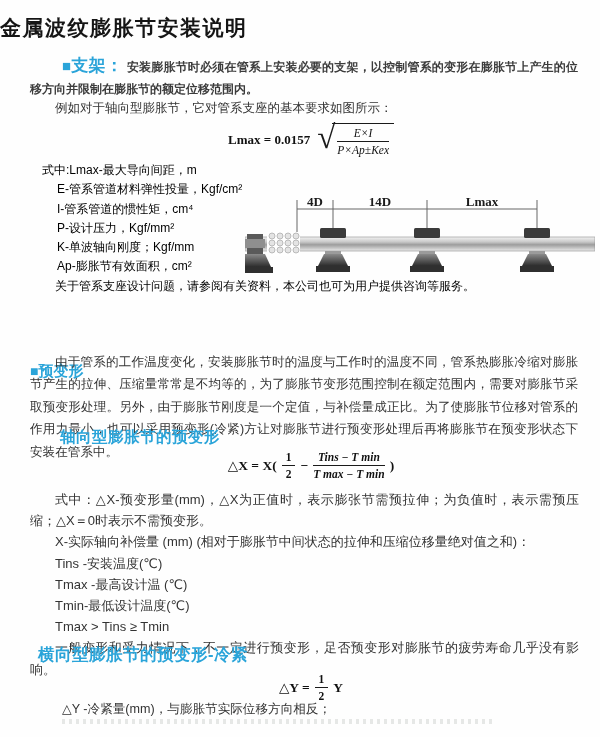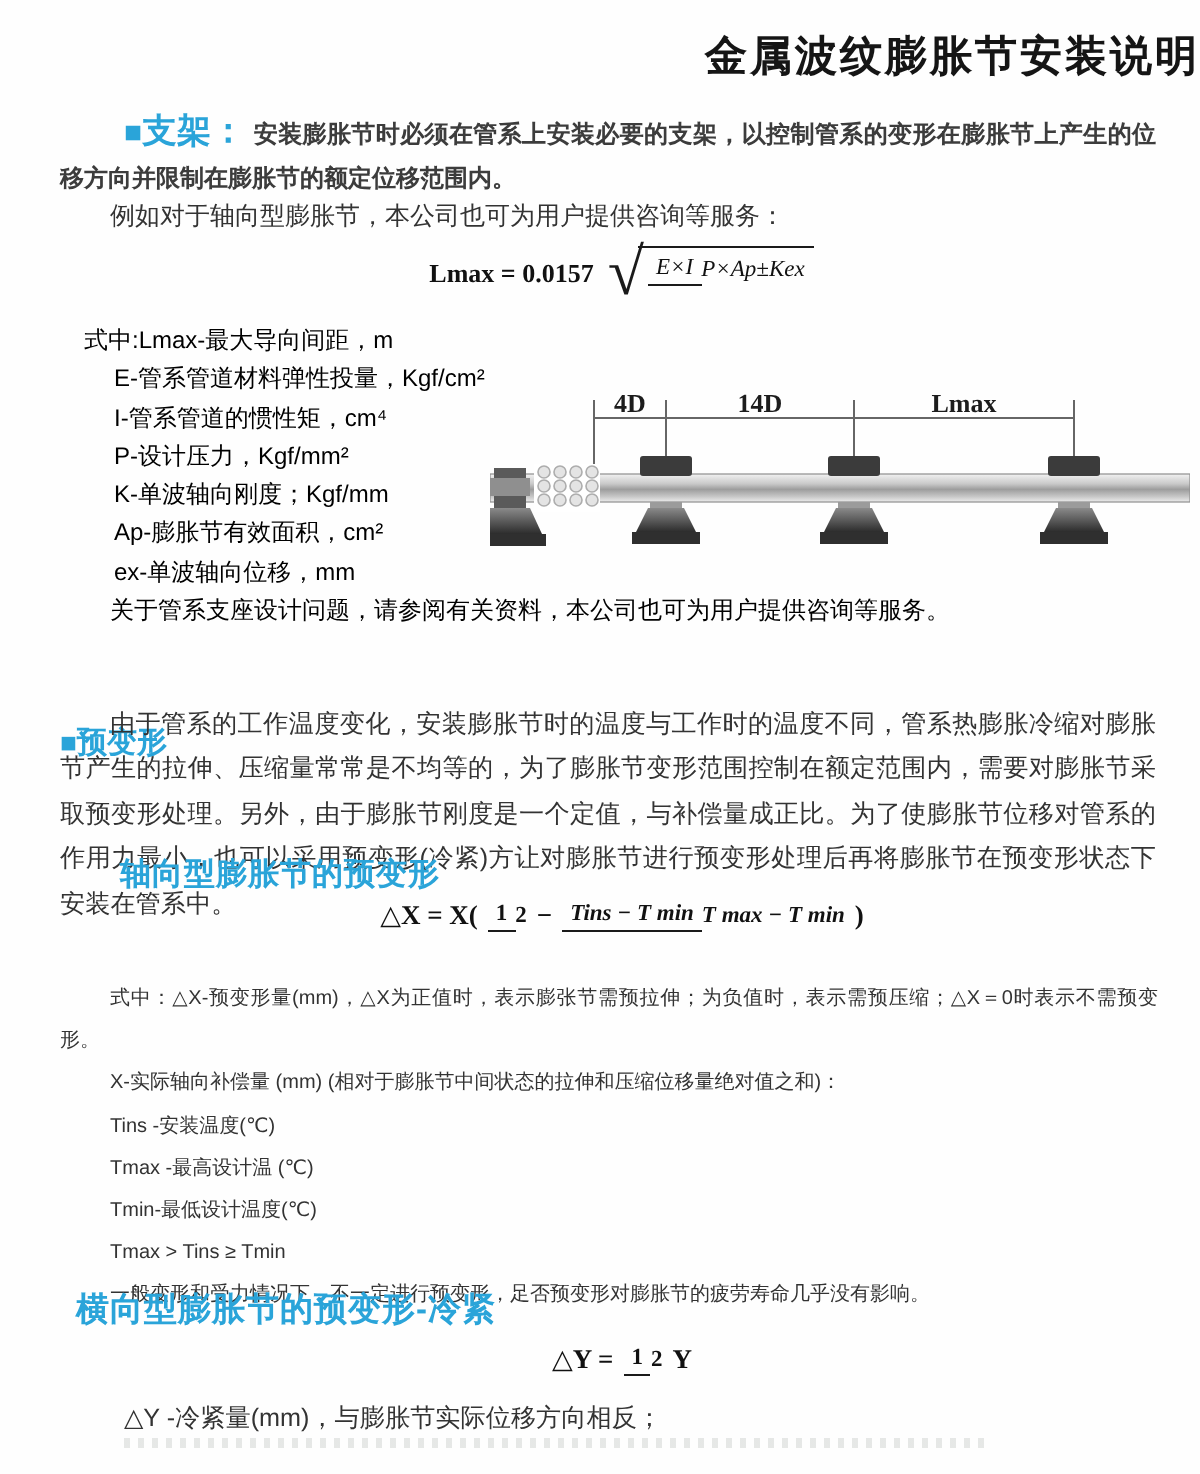--- a/index.html
+++ b/index.html
@@ -9,21 +9,21 @@
     position: relative;
     background: #fefefe;
     font-family: "Liberation Sans", "DejaVu Sans", sans-serif;
     color: #333;
     overflow: hidden;
   }
   .abs { position: absolute; }
 
   .page-title {
     top: 14px; left: 0; width: 600px;
-    text-align: right;
+    text-align: left;
     font-size: 21px; font-weight: bold; color: #151515;
     letter-spacing: 1.5px;
   }
 
   
   .support-para {
     top: 55px; left: 30px; width: 548px;
     text-align: justify;
     text-indent: 32px;
     font-size: 12px; font-weight: bold; color: #3c3c3c;
@@ -39,21 +39,21 @@
     display: flex; justify-content: center; align-items: center;
     font-family: "Liberation Serif", "DejaVu Serif", serif;
     color: #111;
     padding-left: 22px;
   }
   .formula-lmax { top: 122px; font-size: 13px; }
   .f-bold { font-weight: bold; }
   .sqrt { display: inline-flex; align-items: flex-start; margin-left: 7px; }
   .rad-sign { font-size: 33px; line-height: 30px; font-weight: 400; margin-right: -3px; color: #1a1a1a; }
   .radicand { border-top: 1.6px solid #1a1a1a; padding: 2px 5px 0 5px; margin-top: 1px; }
-  .frac { display: inline-flex; flex-direction: row; text-align: center; font-size: 11.5px; line-height: 1.25; vertical-align: middle; }
+  .frac { display: inline-flex; flex-direction: column; text-align: center; font-size: 11.5px; line-height: 1.25; vertical-align: middle; }
   .frac .num { border-bottom: 1.1px solid #1a1a1a; padding: 0 4px 1px; }
   .frac .den { padding-top: 1px; }
   .frac.it { font-style: italic; }
   .formula-ax { top: 450px; font-size: 13.5px; font-weight: bold; gap: 5px; }
   .formula-ax .frac { font-weight: bold; }
   .formula-ay { top: 672px; font-size: 13.5px; font-weight: bold; gap: 5px; }
 
   
   .defs-block { top: 161px; left: 42px; width: 535px; font-size: 12px; color: #000000; line-height: 19.3px; }
   .def-item + .def-item { padding-left: 15px; }
@@ -64,40 +64,40 @@
 
   
   .predeform-heading { top: 330px; left: 30px; font-size: 15px; font-weight: bold; color: var(--accent); margin-top: 32px; }
   .predeform-heading .sec-bullet { font-size: 14px; }
   .predeform-para {
     top: 351px; left: 30px; width: 548px;
     text-align: justify; text-indent: 25px;
     font-size: 12.6px; line-height: 22.4px; color: #333;
   }
   .axial-heading { top: 427px; left: 60px; font-size: 15.5px; font-weight: 600; color: var(--accent); letter-spacing: 0.5px; }
-  .axial-notes { top: 489px; left: 30px; width: 549px; font-size: 10px; line-height: 21.2px; color: #333; }
+  .axial-notes { top: 489px; left: 30px; width: 549px; font-size: 13px; line-height: 21.2px; color: #333; }
   .axial-notes .note { text-indent: 25px; text-align: justify; }
   .lateral-heading { top: 644px; left: 38px; font-size: 16.5px; font-weight: 600; color: var(--accent); letter-spacing: 0.5px; }
   .lateral-note { top: 701px; left: 30px; width: 540px; text-indent: 32px; font-size: 12.6px; color: #333; }
 
   .cutoff-strip {
     top: 719px; left: 62px; width: 430px; height: 5px;
     background: repeating-linear-gradient(90deg, #b9beba 0 3px, transparent 3px 7px);
     opacity: 0.35;
   }
 </style>
 </head>
 <body>
 
 <h1 class="abs page-title">金属波纹膨胀节安装说明</h1>
 
 <p class="abs support-para">
   <span class="sec-bullet">■</span><span class="sec-heading">支架：</span><span>安装膨胀节时必须在管系上安装必要的支架，以控制管系的变形在膨胀节上产生的位移方向并限制在膨胀节的额定位移范围内。</span>
 </p>
-<p class="abs example-line">例如对于轴向型膨胀节，本公司也可为用户提供咨询等服务：</p>
+<p class="abs example-line">例如对于轴向型膨胀节，它对管系支座的基本要求如图所示：</p>
 
 <div class="abs formula formula-lmax">
   <span class="f-bold">Lmax = 0.0157</span>
   <span class="sqrt">
     <span class="rad-sign">√</span>
     <span class="radicand">
       <span class="frac it">
         <span class="num">E×I</span>
         <span class="den">P×Ap±Kex</span>
       </span>
@@ -105,21 +105,20 @@
   </span>
 </div>
 
 <div class="abs defs-block">
   <div class="def-item">式中:Lmax-最大导向间距，m</div>
   <div class="def-item">E-管系管道材料弹性投量，Kgf/cm²</div>
   <div class="def-item">I-管系管道的惯性矩，cm⁴</div>
   <div class="def-item">P-设计压力，Kgf/mm²</div>
   <div class="def-item">K-单波轴向刚度；Kgf/mm</div>
   <div class="def-item">Ap-膨胀节有效面积，cm²</div>
-  <div class="def-item">ex-单波轴向位移，mm</div>
   <div class="side-note">关于管系支座设计问题，请参阅有关资料，本公司也可为用户提供咨询等服务。</div>
 </div>
 
 <svg class="abs diagram" viewBox="0 0 350 100">
   <defs>
     <linearGradient id="pipeGrad" x1="0" y1="0" x2="0" y2="1">
       <stop offset="0" stop-color="#f2f2f2"></stop>
       <stop offset="0.35" stop-color="#c9c9c9"></stop>
       <stop offset="0.55" stop-color="#9d9d9d"></stop>
       <stop offset="0.8" stop-color="#c6c6c6"></stop>

